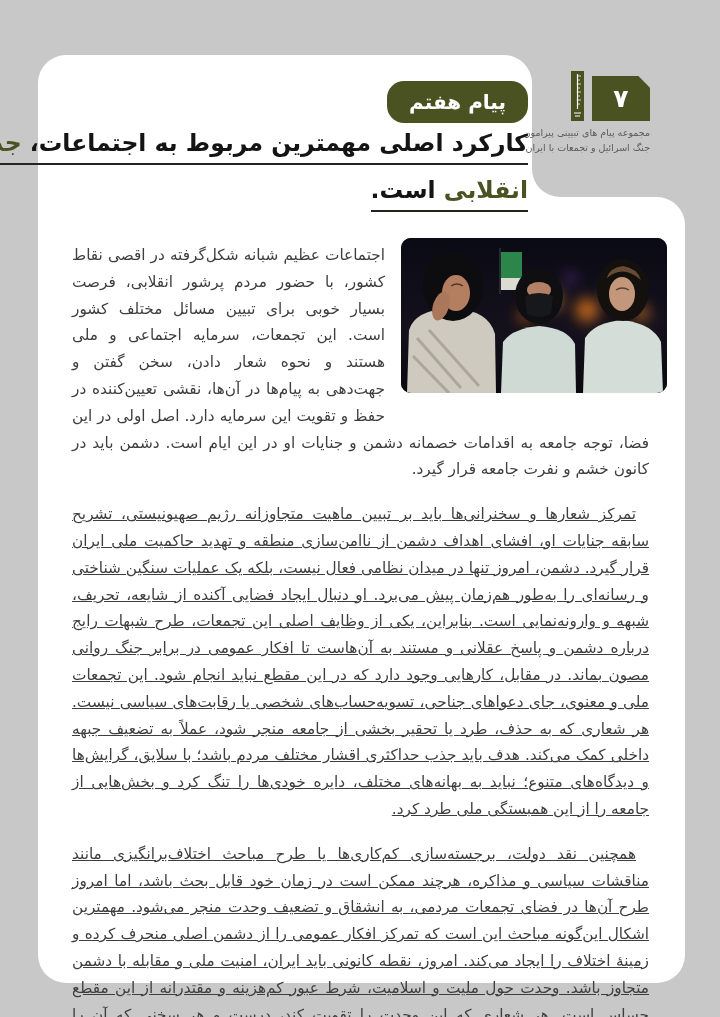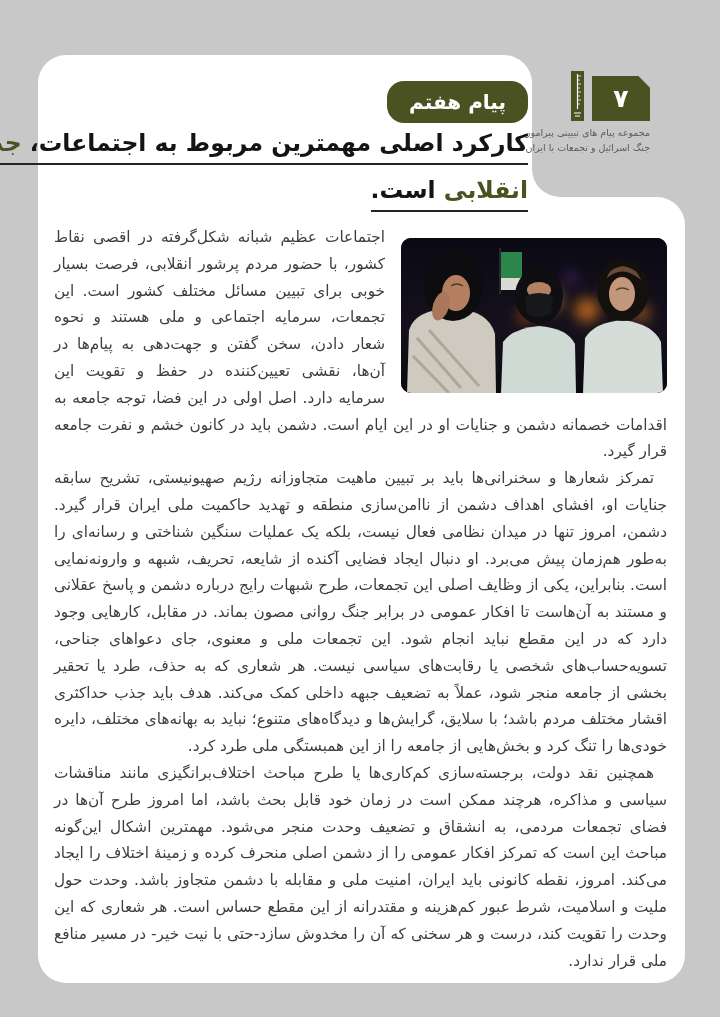--- a/index.html
+++ b/index.html
@@ -21,22 +21,22 @@
   .badge{position:absolute;top:81px;right:192px;height:42px;background:#4b5222;border-radius:17px;
          color:#fff;font-weight:bold;font-size:20px;display:flex;align-items:center;padding:0 22px;direction:rtl;}
   .title-block{position:absolute;top:129px;right:192px;direction:rtl;text-align:right;color:#141414;font-weight:bold;}
   .t-line{margin-bottom:11px;}
   .t-seg{display:inline-block;border-bottom:2.5px solid #23241c;padding-bottom:6px;font-size:23.5px;white-space:nowrap;}
   .hl{color:#4b5222;}
 
   
   .article{position:absolute;top:224px;right:53px;width:613px;direction:rtl;text-align:justify;
            font-size:15.3px;line-height:26.8px;color:#3e3e3e;}
-  .article p{margin:0;}
-  .article p.indent{text-indent:13px;}
+  .article p{margin:18px;}
+  .article p.indent{text-indent:13px;text-decoration:underline;}
   .photo{float:right;width:266px;height:155px;border-radius:10px;overflow:hidden;margin:14px 0 10px 16px;background:#0c0c14;}
 </style>
 </head>
 <body>
 
 <div class="page">
 
   <svg class="card-shape" width="720" height="1017" viewBox="0 0 720 1017" aria-hidden="true">
     <path fill="#ffffff" d="M 66 55 H 504 A 28 28 0 0 1 532 83 V 169 A 28 28 0 0 0 560 197 H 657 A 28 28 0 0 1 685 225 V 955 A 28 28 0 0 1 657 983 H 66 A 28 28 0 0 1 38 955 V 83 A 28 28 0 0 1 66 55 Z"></path>
   </svg>

